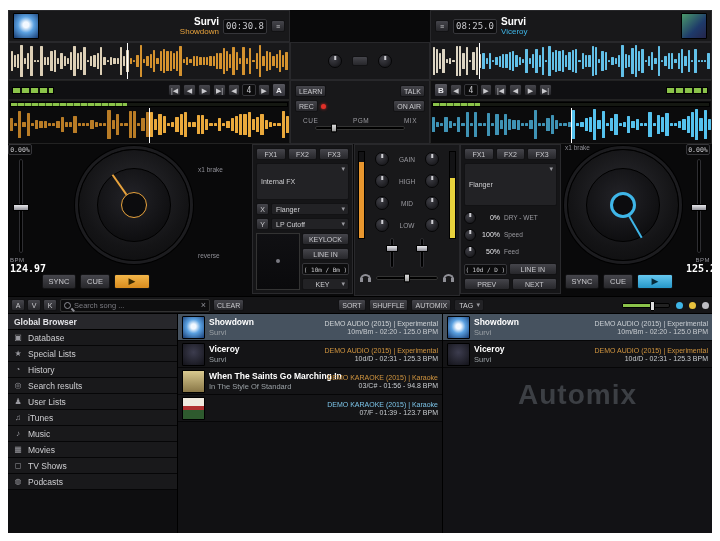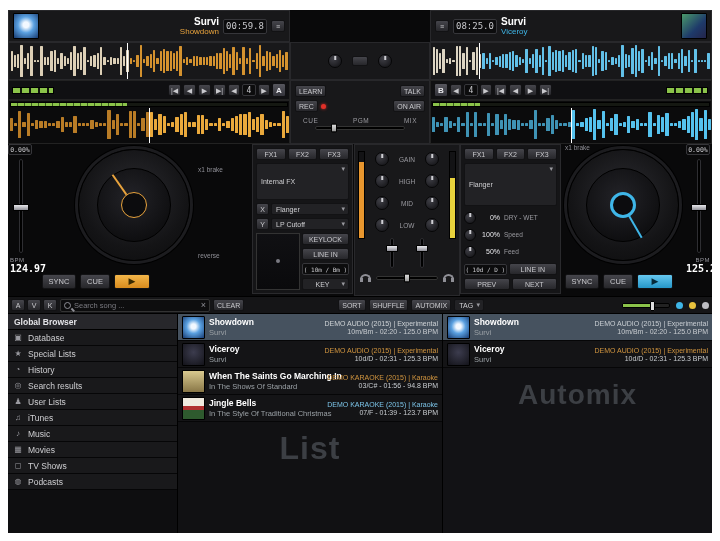--- a/index.html
+++ b/index.html
@@ -82,21 +82,21 @@
 
 <div class="stage">
 <div class="app">
 
   <div class="abs panel row" style="left:0;top:0;width:282px;height:32px;gap:4px;padding:0 4px">
     <div class="art art-blue" style="width:26px;height:26px"></div>
     <div class="tcol right" style="flex:1">
       <div class="hdrtitle">Survi</div>
       <div class="hdrsub" style="color:#e8a33d">Showdown</div>
     </div>
-    <div class="disp" style="width:44px;height:15px;font-size:9px">00:59.8</div>
+    <div class="disp" style="width:44px;height:15px;font-size:9px">00:30.8</div>
     <button class="btn" style="width:14px">≡</button>
   </div>
 
 
   <div class="abs panel row" style="left:422px;top:0;width:282px;height:32px;gap:4px;padding:0 4px">
     <button class="btn" style="width:14px">≡</button>
     <div class="disp" style="width:44px;height:15px;font-size:9px">08:25.0</div>
     <div class="tcol" style="flex:1">
       <div class="hdrtitle">Survi</div>
       <div class="hdrsub" style="color:#3fb6e8">Viceroy</div>
@@ -770,41 +770,36 @@
     <div class="tcol right">
       <div class="tm1" style="color: rgb(209, 149, 63);">DEMO AUDIO (2015) | Experimental</div>
       <div class="tm2">10d/D - 02:31 - 125.3 BPM</div>
     </div>
   </div>
 
   <div class="trow">
     <div class="art art-saints"></div>
     <div class="tcol">
       <div class="tt">When The Saints Go Marching In</div>
-      <div class="ts">In The Shows Of Standard</div>
+      <div class="ts">In The Style Of Standard</div>
     </div>
     <div class="tcol right">
       <div class="tm1" style="color: rgb(209, 149, 63);">DEMO KARAOKE (2015) | Karaoke</div>
       <div class="tm2">03/C# - 01:56 - 94.8 BPM</div>
     </div>
   </div>
 
   <div class="trow">
     <div class="art art-jingle"></div>
-    <div class="tcol">
-      <div class="tt">Jingle Bells</div>
-      <div class="ts">In The Style Of Traditional Christmas</div>
-    </div>
     <div class="tcol right">
       <div class="tm1" style="color: rgb(124, 196, 232);">DEMO KARAOKE (2015) | Karaoke</div>
       <div class="tm2">07/F - 01:39 - 123.7 BPM</div>
     </div>
   </div>
 </div>
-    <div class="wm" style="left:0;right:0;top:116px;text-align:center;font-size:32px">List</div>
   </div>
 
   <div class="abs" style="left:435px;top:304px;width:269px;height:219px;background:#121215">
     <div id="automix-rows">
   <div class="trow selected">
     <div class="art art-blue"></div>
     <div class="tcol">
       <div class="tt">Showdown</div>
       <div class="ts">Survi</div>
     </div>

